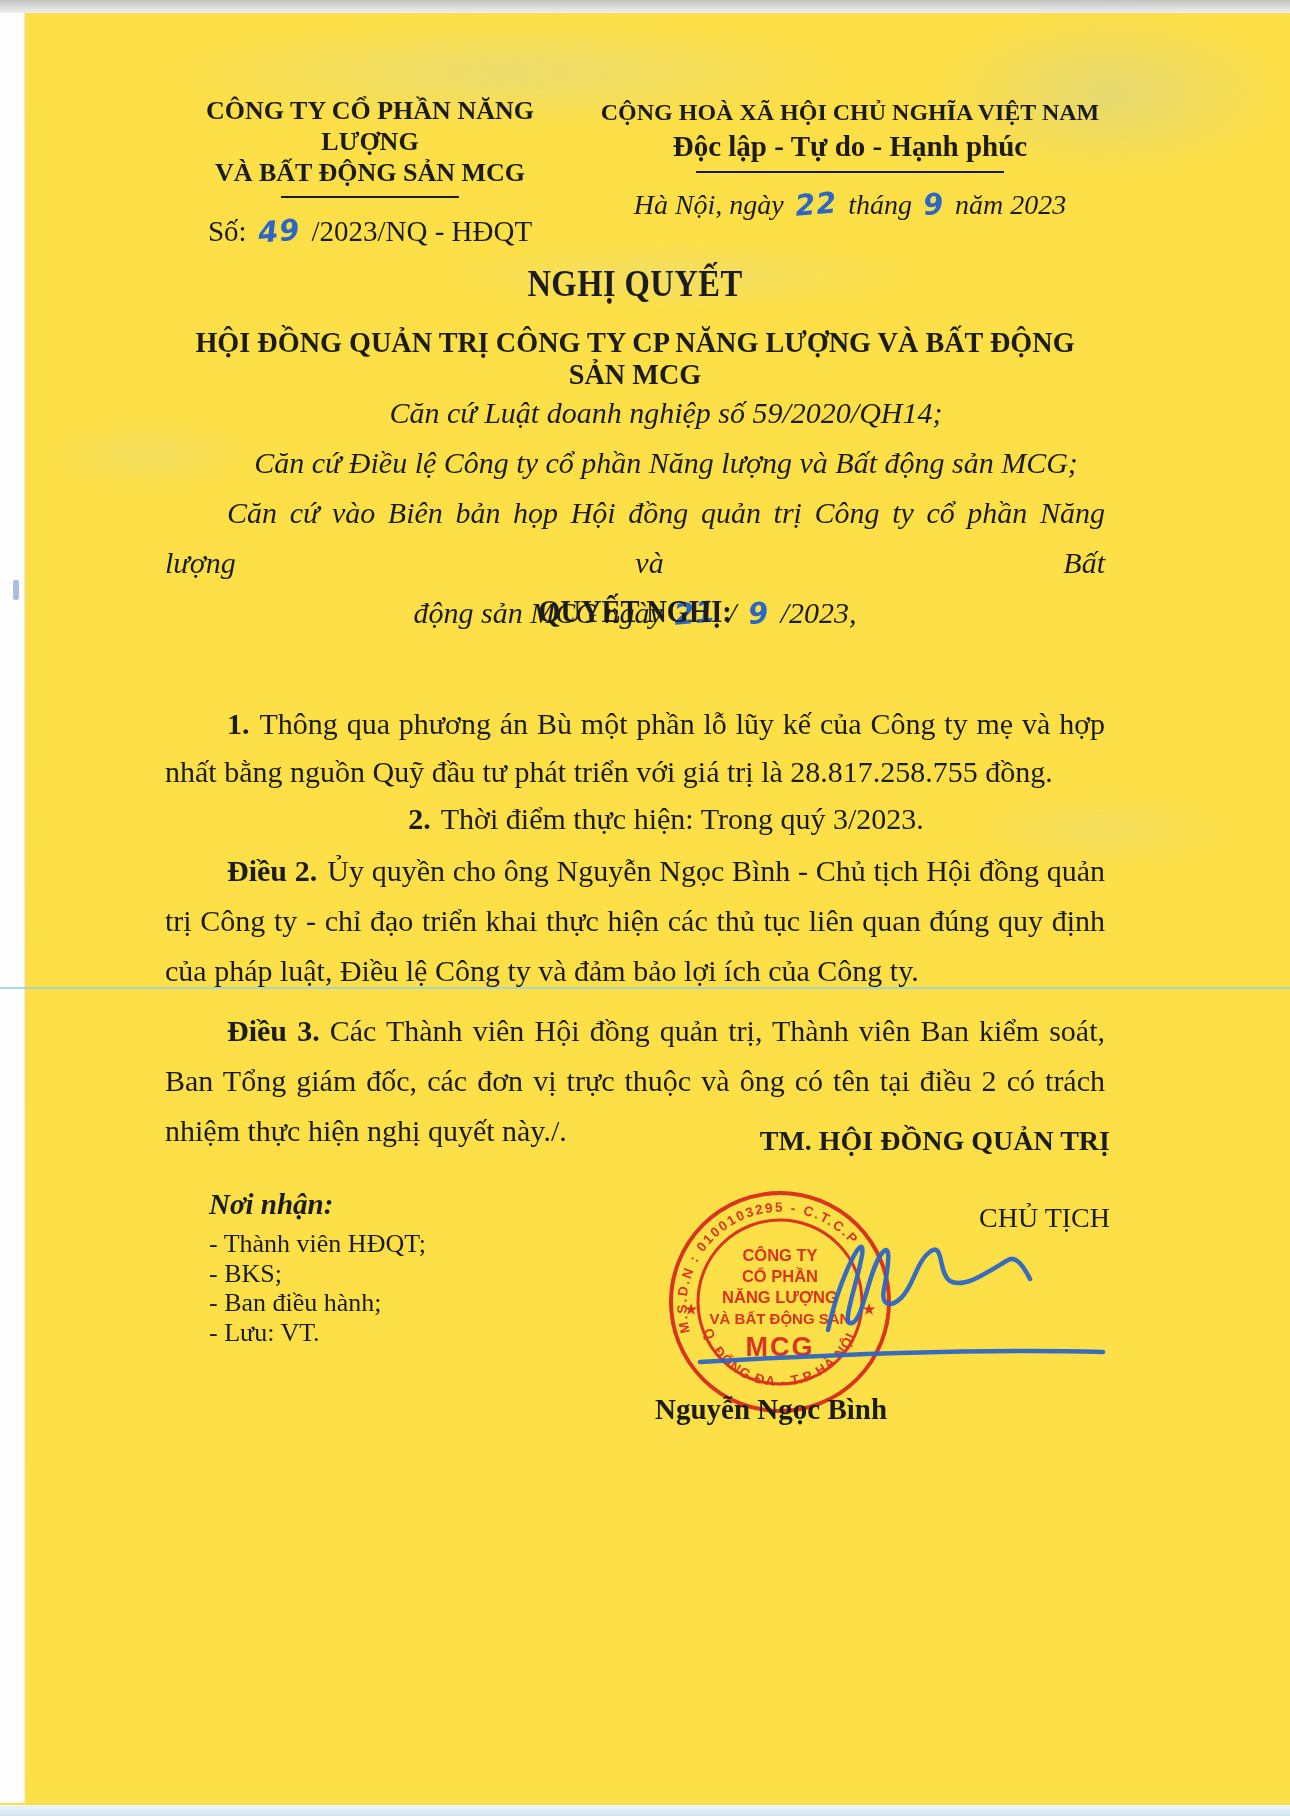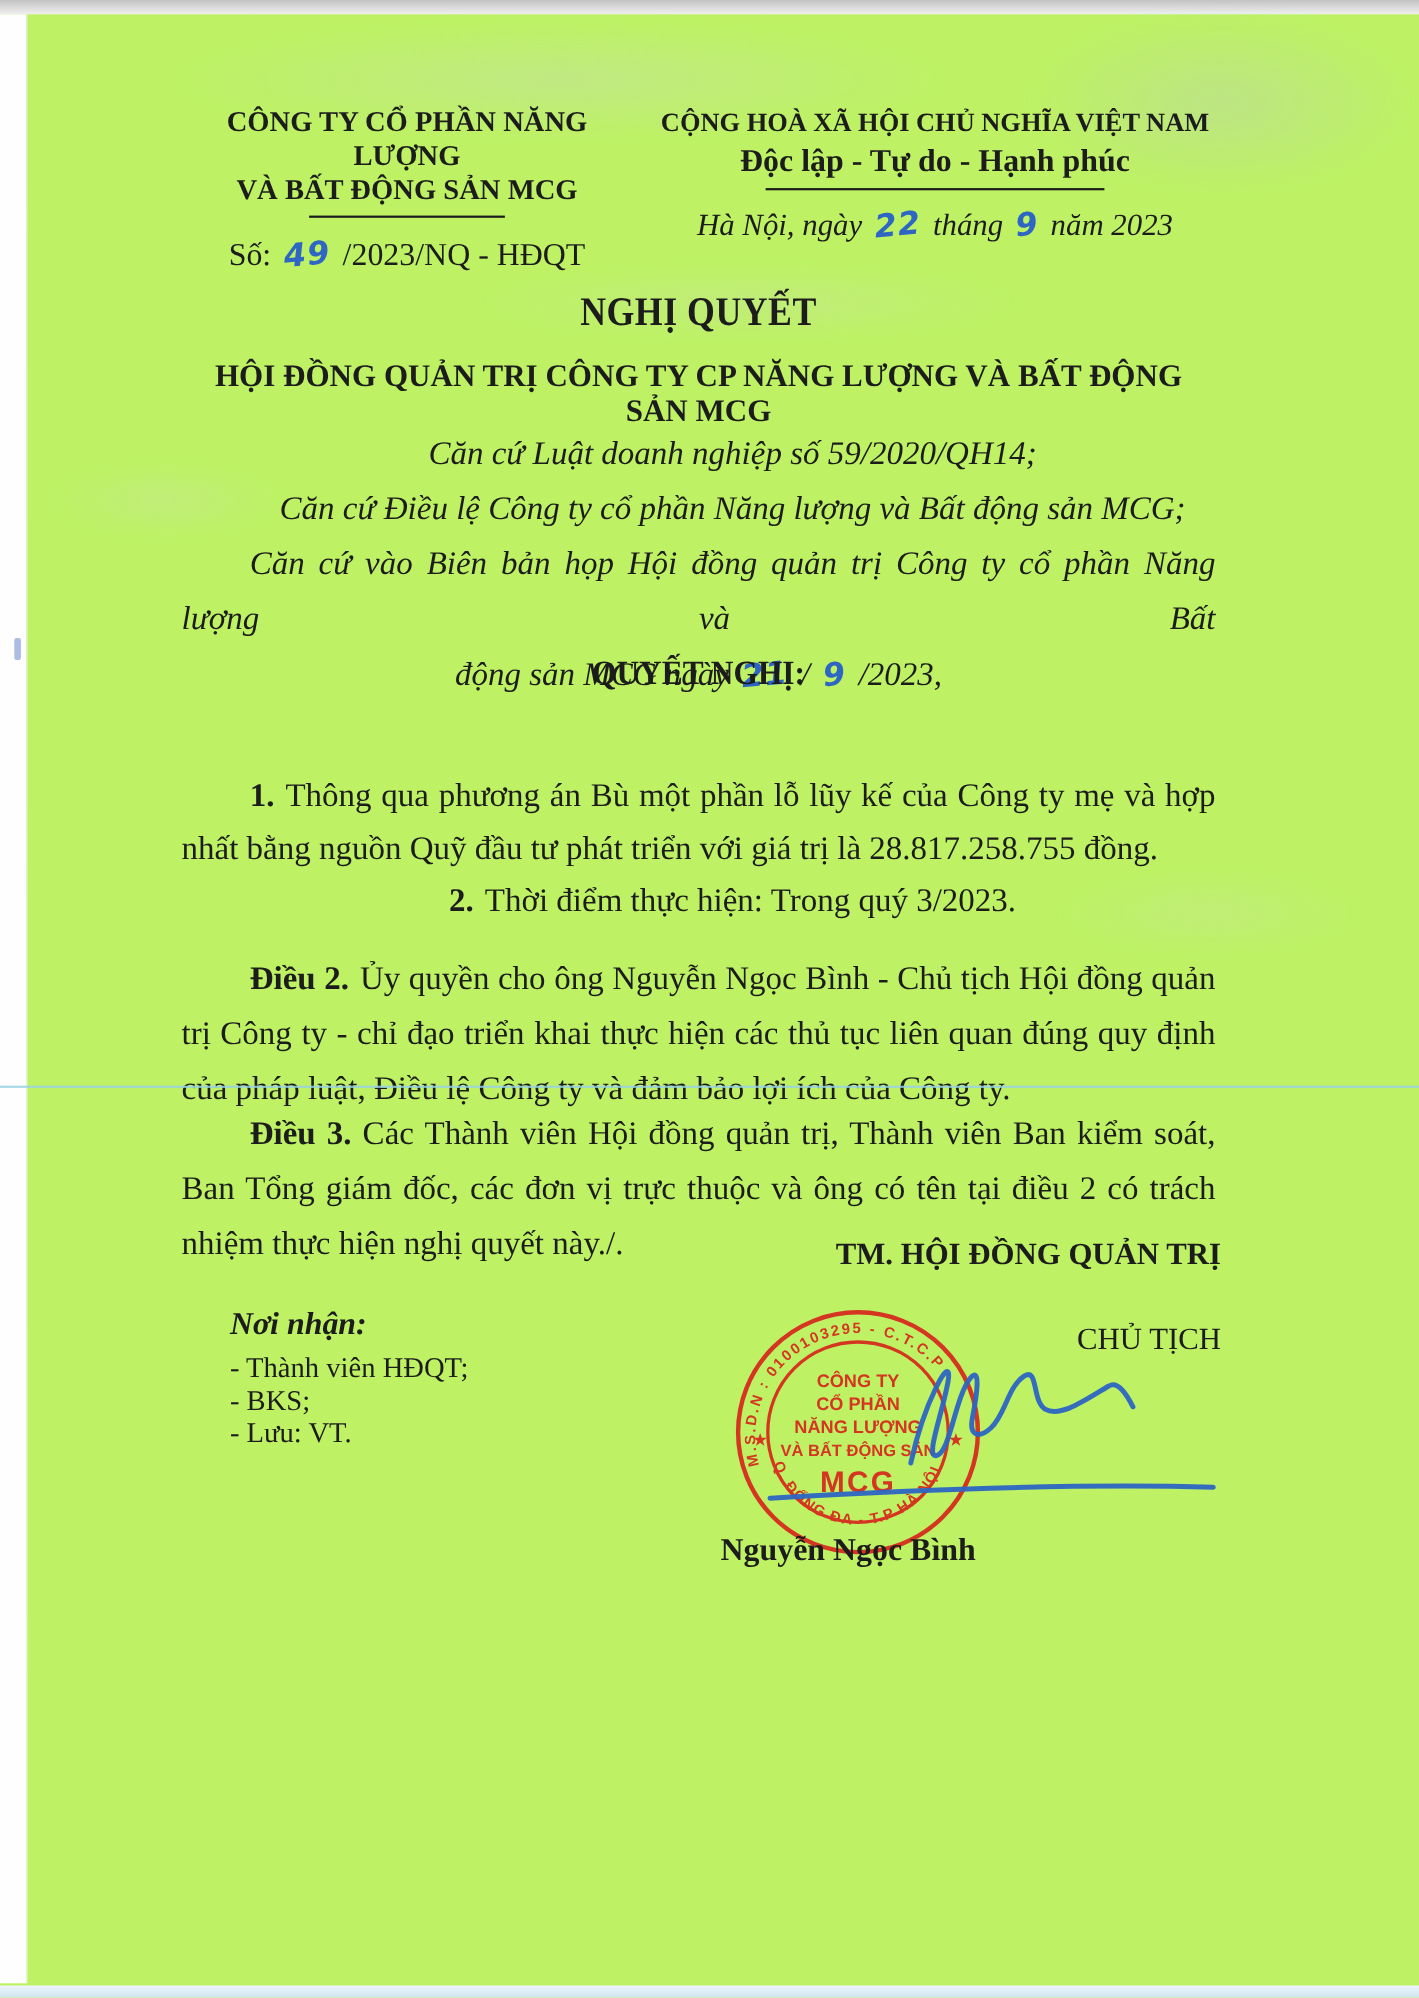--- a/index.html
+++ b/index.html
@@ -1,20 +1,20 @@
 <!DOCTYPE html>
 <html style="--stamp-color: #d7281d; --ink-color: #2e66c3;"><head>
 <meta charset="utf-8">
 <style>
   html,body{margin:0;padding:0;background:#e9e9e9;}
   .page{
     position:relative;
     width:1290px;height:1816px;
     margin:0 auto;
-    background:#bef264;
+    background:#fde047;
     overflow:hidden;
     font-family:"Liberation Serif", serif;
     color:#1c1c1c;
   }
   
   .top-strip{position:absolute;left:0;top:0;width:100%;height:13px;
     background:linear-gradient(180deg,#c3c3c3 0%,#dcdcdc 55%,#efefef 100%);}
   .bottom-strip{position:absolute;left:0;top:1805px;width:100%;height:11px;
     background:linear-gradient(180deg,#eef6fa,#cfe5f1);}
   .left-seam{position:absolute;left:24px;top:13px;width:1px;height:1790px;
@@ -54,21 +54,21 @@
   .body-block{position:absolute;left:165px;width:940px;font-size:30px;line-height:50px;text-align:justify;}
   .line-one{text-align:center;}
   .just-last{text-align:justify;text-align-last:justify;}
   .indent{text-indent:62px;}
   .italic{font-style:italic;}
   .lead{font-weight:bold;margin-right:10px;}
   .recitals{top:388px;line-height:50px;}
   .art1{top:652px;}
   .item1{top:700px;line-height:48px;}
   .item2{top:794px;}
-  .art2{top:865px;}
+  .art2{top:846px;}
   .art3{top:1006px;}
 
   
   .recipients{position:absolute;left:209px;top:1188px;width:340px;}
   .recipients .head{font-weight:bold;font-style:italic;font-size:29px;margin-bottom:8px;}
   .recipients .itm{font-size:26px;line-height:29.5px;}
 
   
   .sig-auth{position:absolute;left:640px;top:1125px;width:470px;text-align:right;
     font-weight:bold;font-size:28px;}
@@ -153,20 +153,21 @@
   <div class="cyan-line"></div>
 
   <div class="body-block art3 indent">
     <span class="lead">Điều 3.</span><span>Các Thành viên Hội đồng quản trị, Thành viên Ban kiểm soát, Ban Tổng giám đốc, các đơn vị trực thuộc và ông có tên tại điều 2 có trách nhiệm thực hiện nghị quyết này./.</span>
   </div>
 
   <div class="recipients">
     <div class="head">Nơi nhận:</div>
     <div class="itm">- Thành viên HĐQT;</div>
     <div class="itm">- BKS;</div>
+    <div class="itm">- Ban điều hành;</div>
     <div class="itm">- Lưu: VT.</div>
   </div>
 
   <div class="sig-auth">TM. HỘI ĐỒNG QUẢN TRỊ</div>
   <div class="sig-pos">CHỦ TỊCH</div>
 
   <div class="stamp-wrap">
     <svg width="230" height="230" viewBox="0 0 230 230">
       <g style="fill:none;stroke:var(--stamp-color,#d7281d);">
         <circle cx="115" cy="115" r="109" stroke-width="4"></circle>

